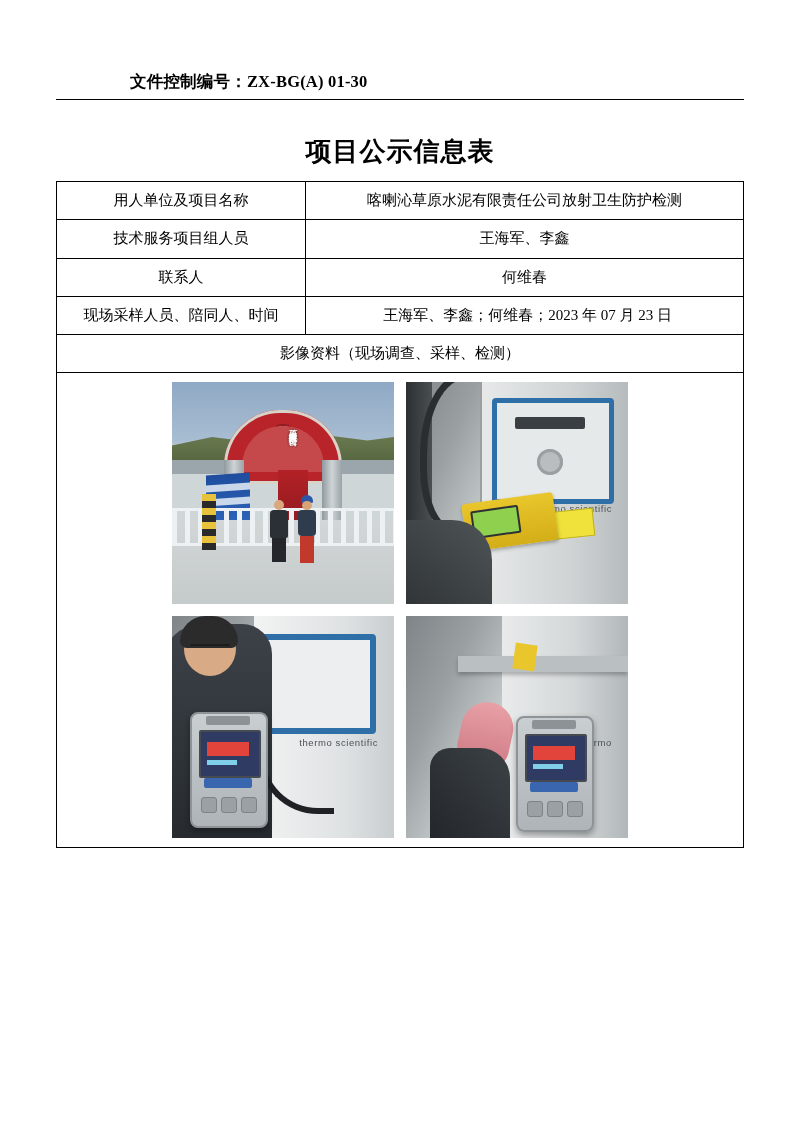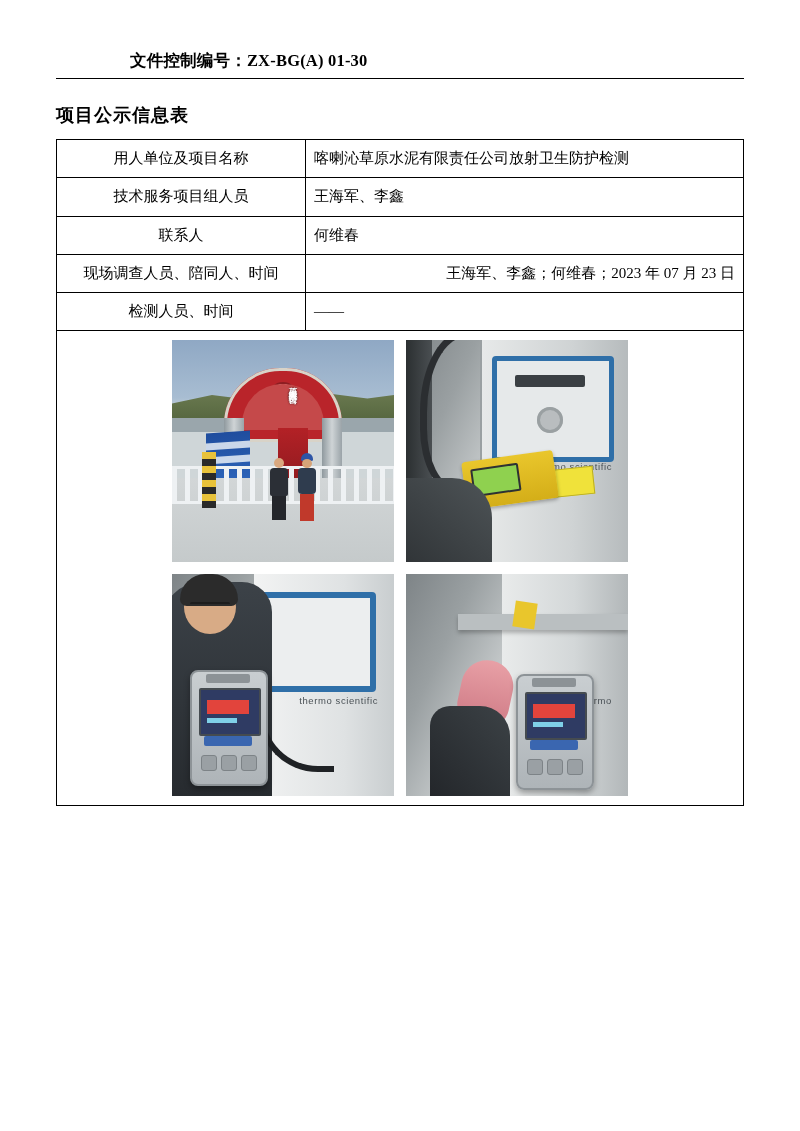--- a/index.html
+++ b/index.html
@@ -33,35 +33,36 @@
     letter-spacing: 0.2px;
   }
   .header .company {
     font-family: "Liberation Serif", "DejaVu Serif", serif;
     font-weight: bold;
   }
   .header .doc-no {
     margin-left: 60px;
     font-weight: bold;
     white-space: nowrap;
+    margin-top: 21px;
   }
   .header .doc-no .code {
     font-family: "Liberation Serif", "DejaVu Serif", serif;
   }
   .header-rule {
     margin-top: 6px;
     border-bottom: 1.6px solid #000;
     width: 100%;
   }
   
   .doc-title {
-    text-align: left;
-    font-size: 18px;
+    text-align: center;
+    font-size: 26px;
     font-weight: bold;
-    margin-top: 24px;
+    margin-top: 34px;
     margin-bottom: 12px;
     letter-spacing: 1px;
   }
   
   table.info {
     width: 100%;
     border-collapse: collapse;
     table-layout: fixed;
   }
   table.info td {
@@ -70,24 +71,24 @@
     font-size: 15px;
     line-height: 1.55;
     vertical-align: middle;
   }
   td.label {
     width: 232px;
     text-align: center;
     white-space: nowrap;
   }
   td.value {
-    text-align: left;
+    text-align: center;
   }
   td.value.left {
-    text-align: right;
+    text-align: center;
     padding-left: 14px;
   }
   td.media-head {
     text-align: center;
     font-size: 15.5px;
     padding: 8px 0 6px 0;
     border-bottom: none;
   }
   td.media-body {
     border-top: none;
@@ -372,26 +373,25 @@
       </tr>
       <tr>
         <td class="label">技术服务项目组人员</td>
         <td class="value">王海军、李鑫</td>
       </tr>
       <tr>
         <td class="label">联系人</td>
         <td class="value">何维春</td>
       </tr>
       <tr>
-        <td class="label">现场调查人员、陪同人、时间</td>
+        <td class="label">现场采样人员、陪同人、时间</td>
         <td class="value left">王海军、李鑫；何维春；2023 年 07 月 23 日</td>
       </tr>
       <tr>
-        <td class="label">检测人员、时间</td>
-        <td class="value">——</td>
+        <td class="media-head" colspan="2">影像资料（现场调查、采样、检测）</td>
       </tr>
       <tr>
         <td class="media-body" colspan="2">
           <div class="photo-grid">
 
             <div class="photo p1">
               <div class="sky-hill"></div>
               <div class="wallfar"></div>
               <div class="gate-arch">
                 <div class="arch-logo"></div>

